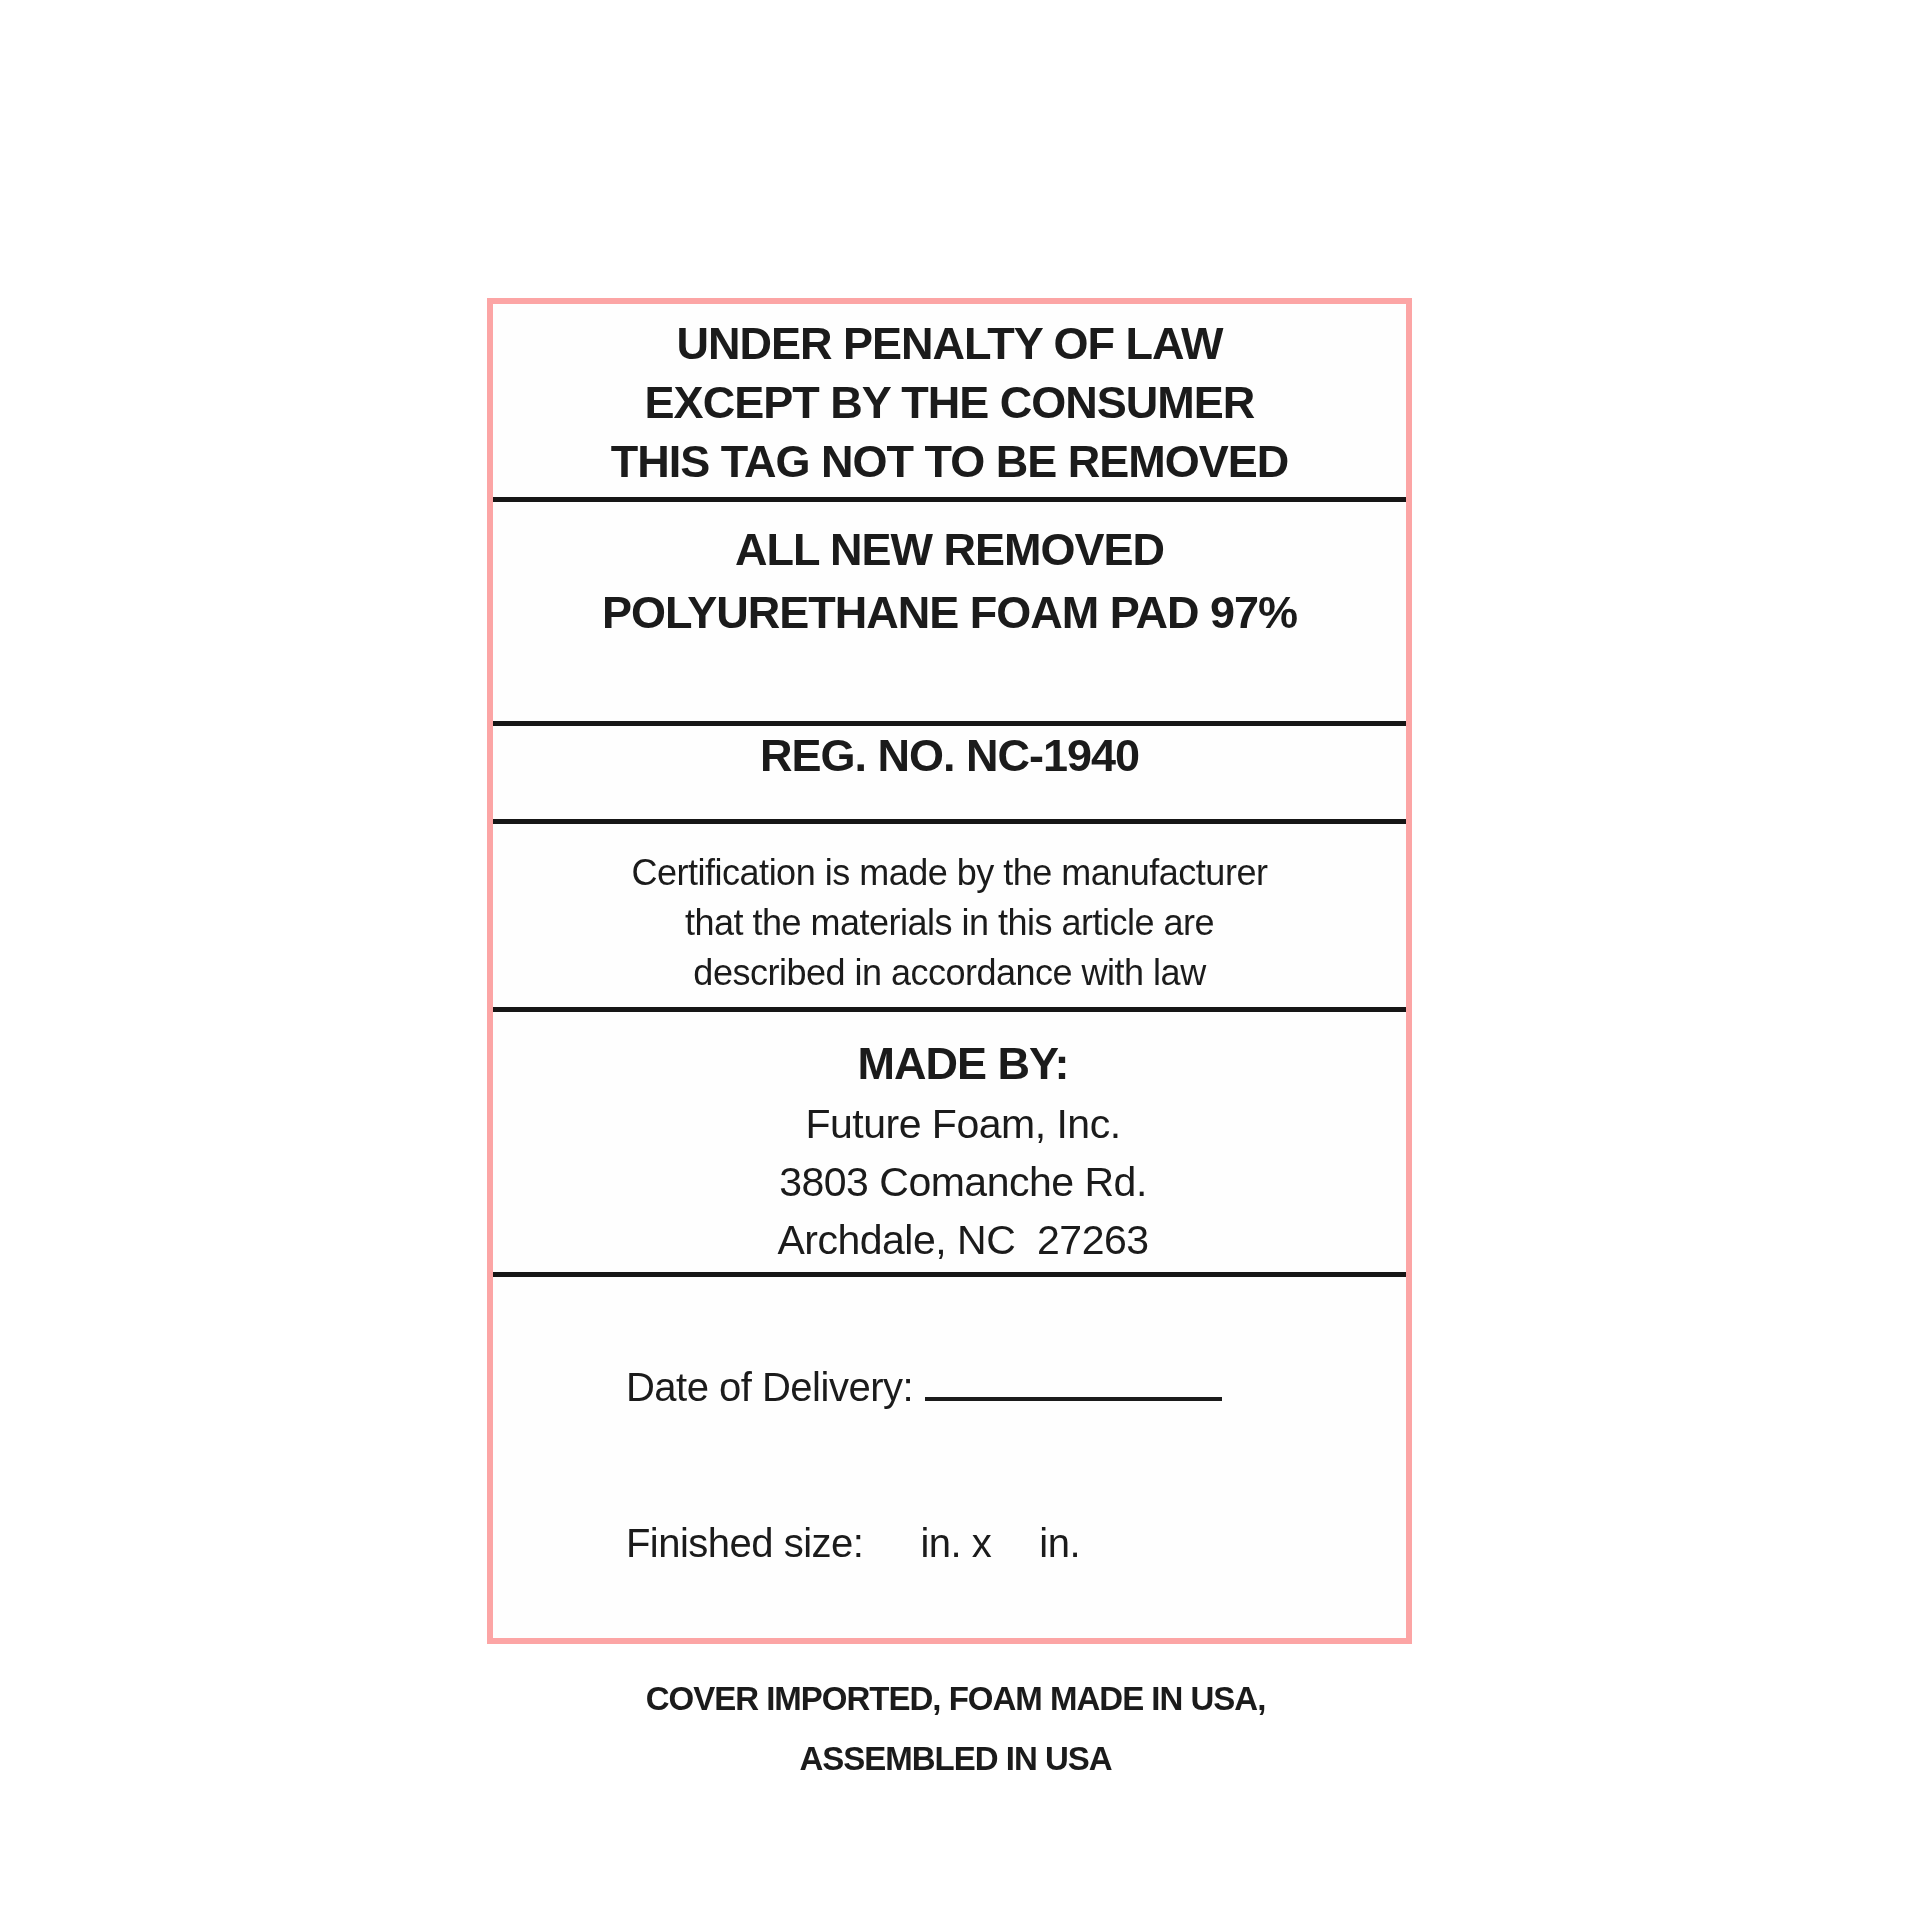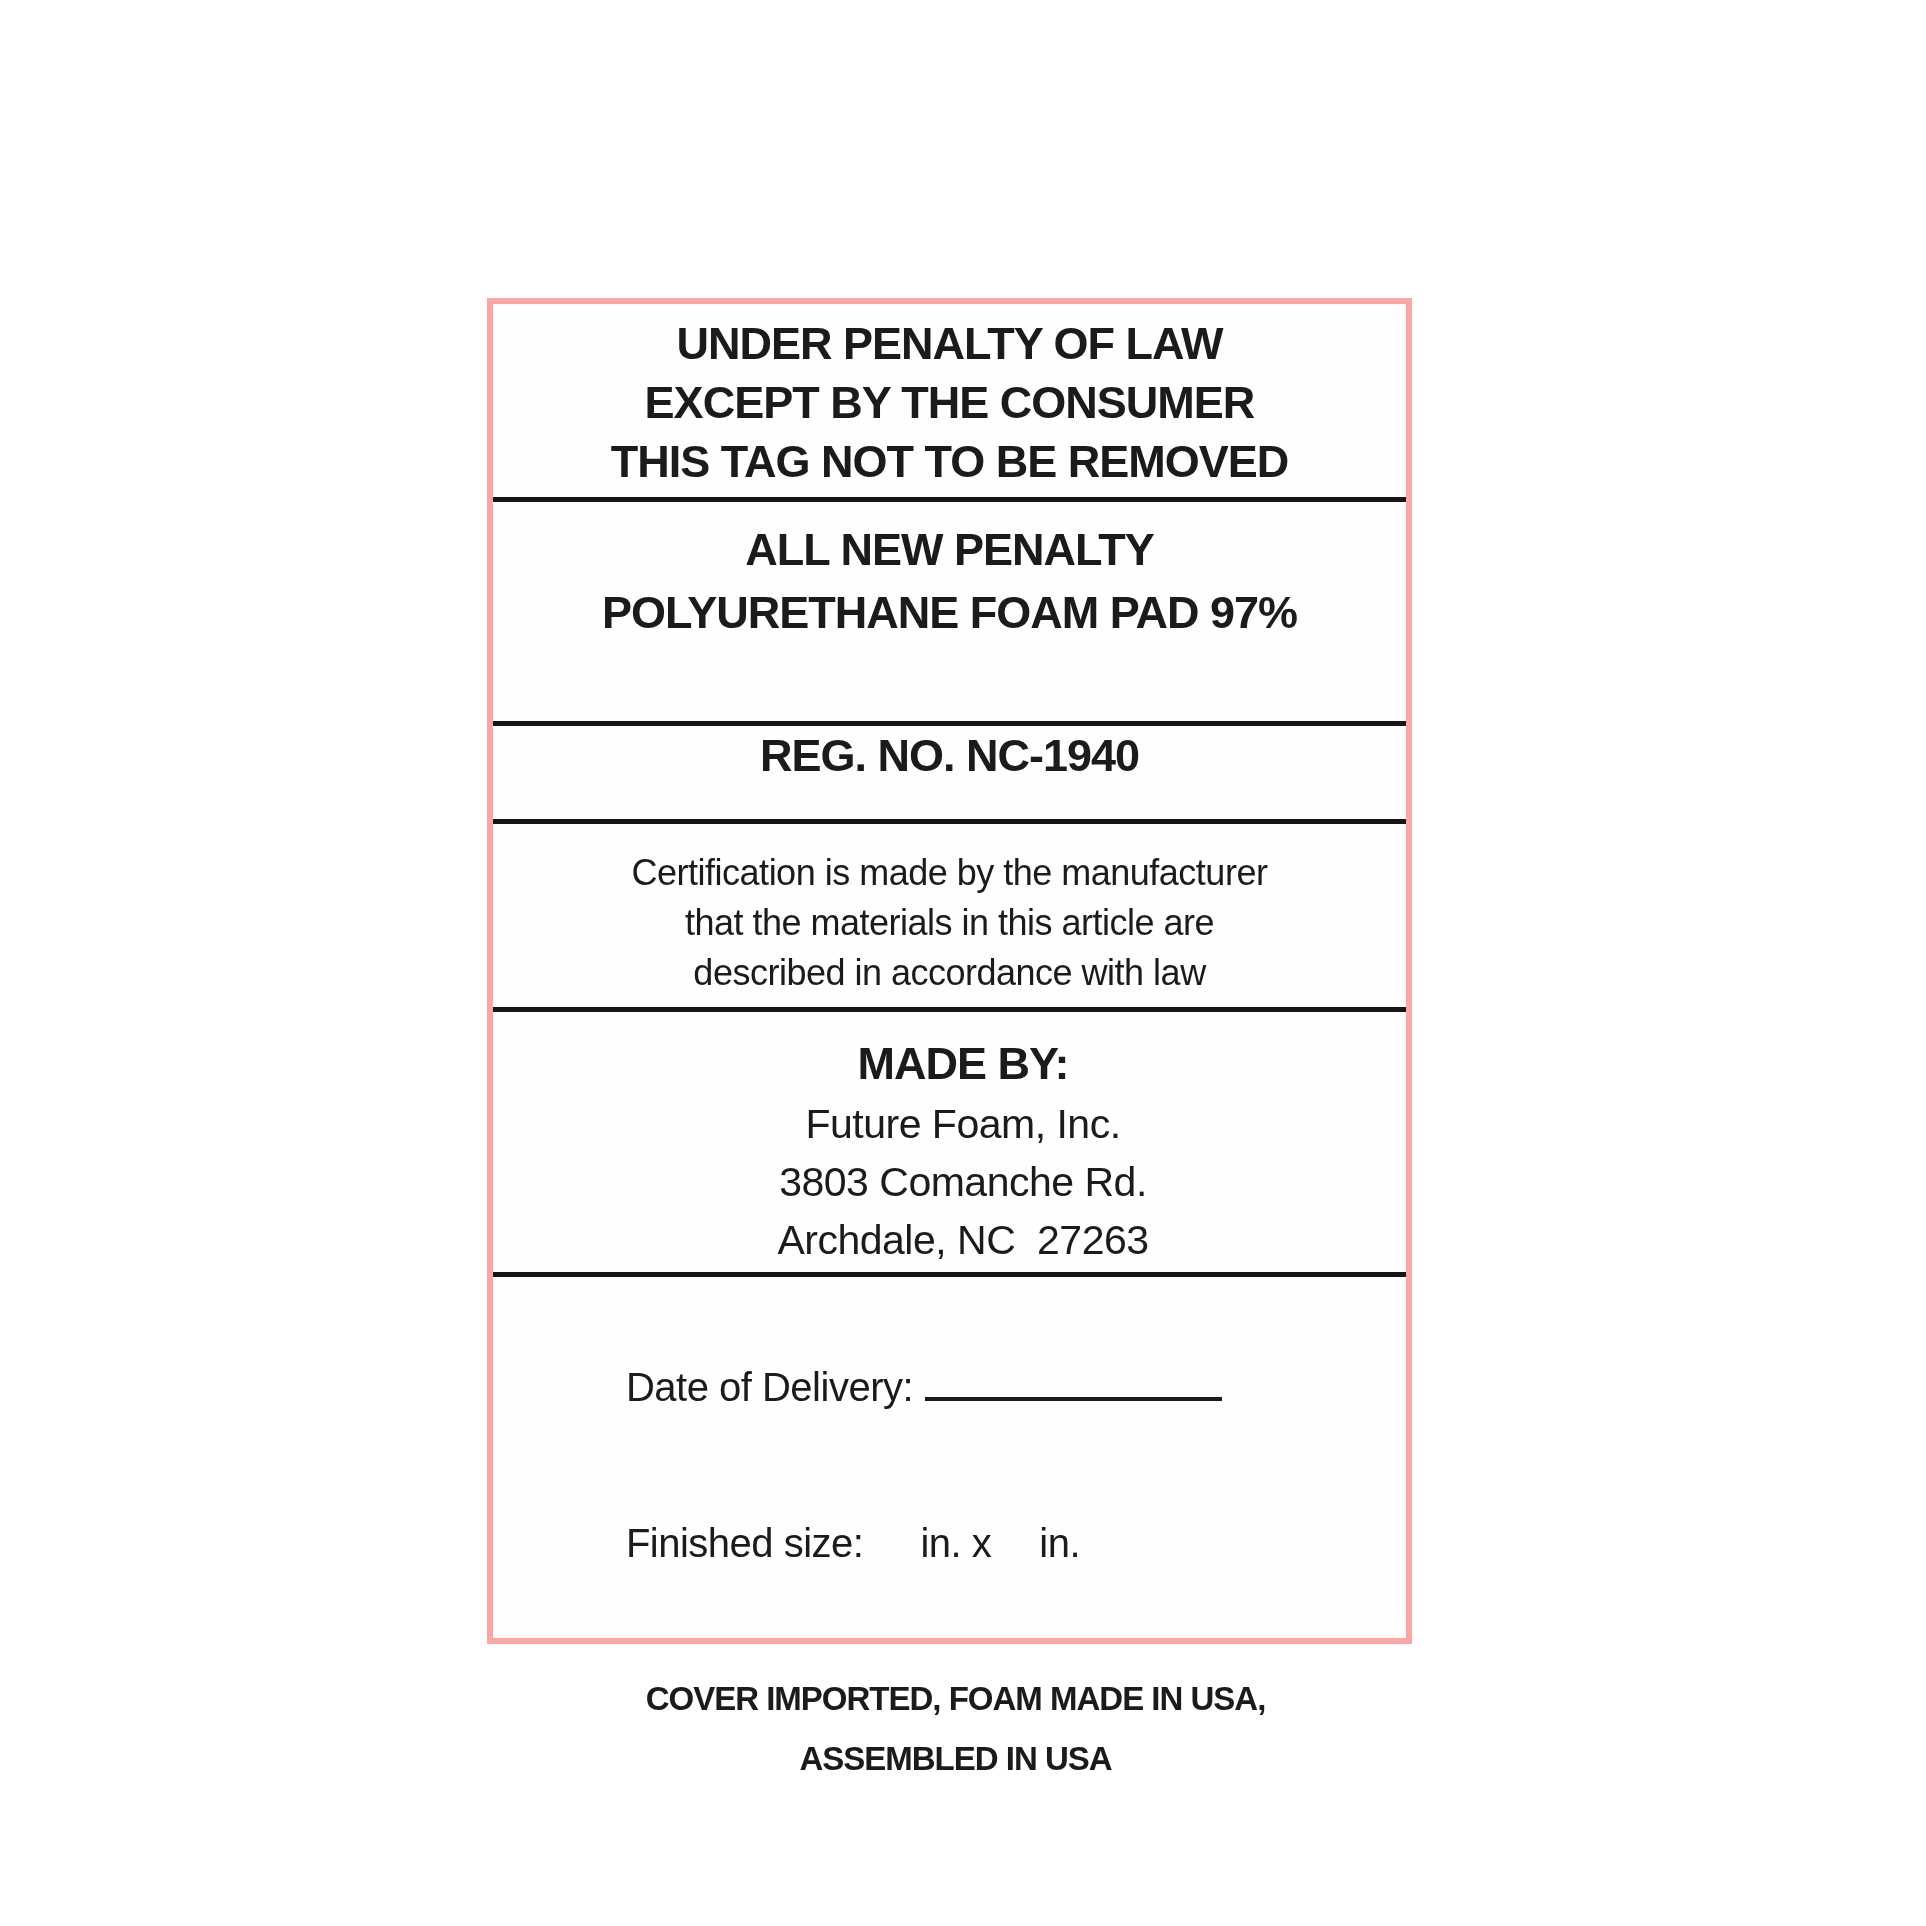--- a/index.html
+++ b/index.html
@@ -108,21 +108,21 @@
 <div class="page">
   <div class="law-label">
 
     <div class="section sec-penalty">
       <div class="h-line">UNDER PENALTY OF LAW</div>
       <div class="h-line">EXCEPT BY THE CONSUMER</div>
       <div class="h-line">THIS TAG NOT TO BE REMOVED</div>
     </div>
 
     <div class="section sec-material">
-      <div class="h-line">ALL NEW PENALTY</div>
+      <div class="h-line">ALL NEW REMOVED</div>
       <div class="h-line">POLYURETHANE FOAM PAD 97%</div>
     </div>
 
     <div class="section sec-reg">
       <div class="h-line">REG. NO. NC-1940</div>
     </div>
 
     <div class="section sec-certification">
       <div class="cert-line">Certification is made by the manufacturer</div>
       <div class="cert-line">that the materials in this article are</div>

